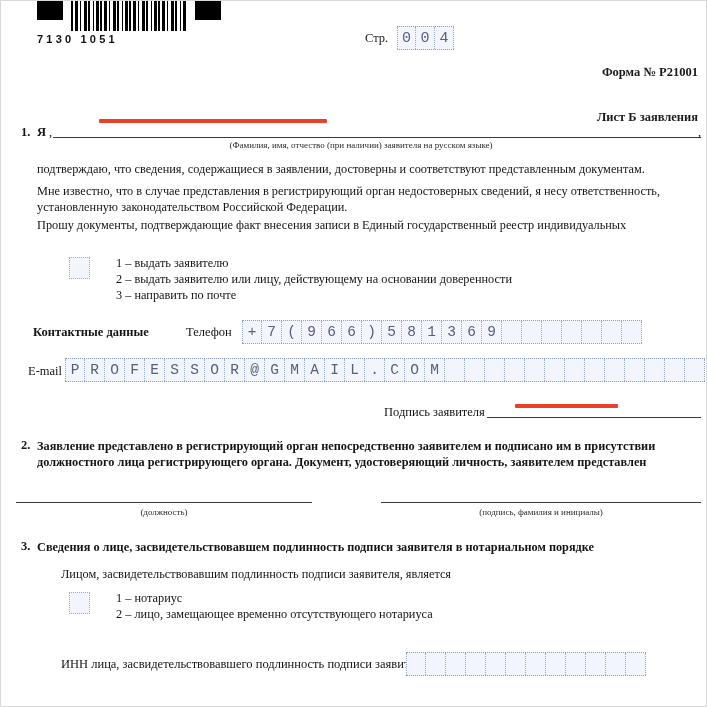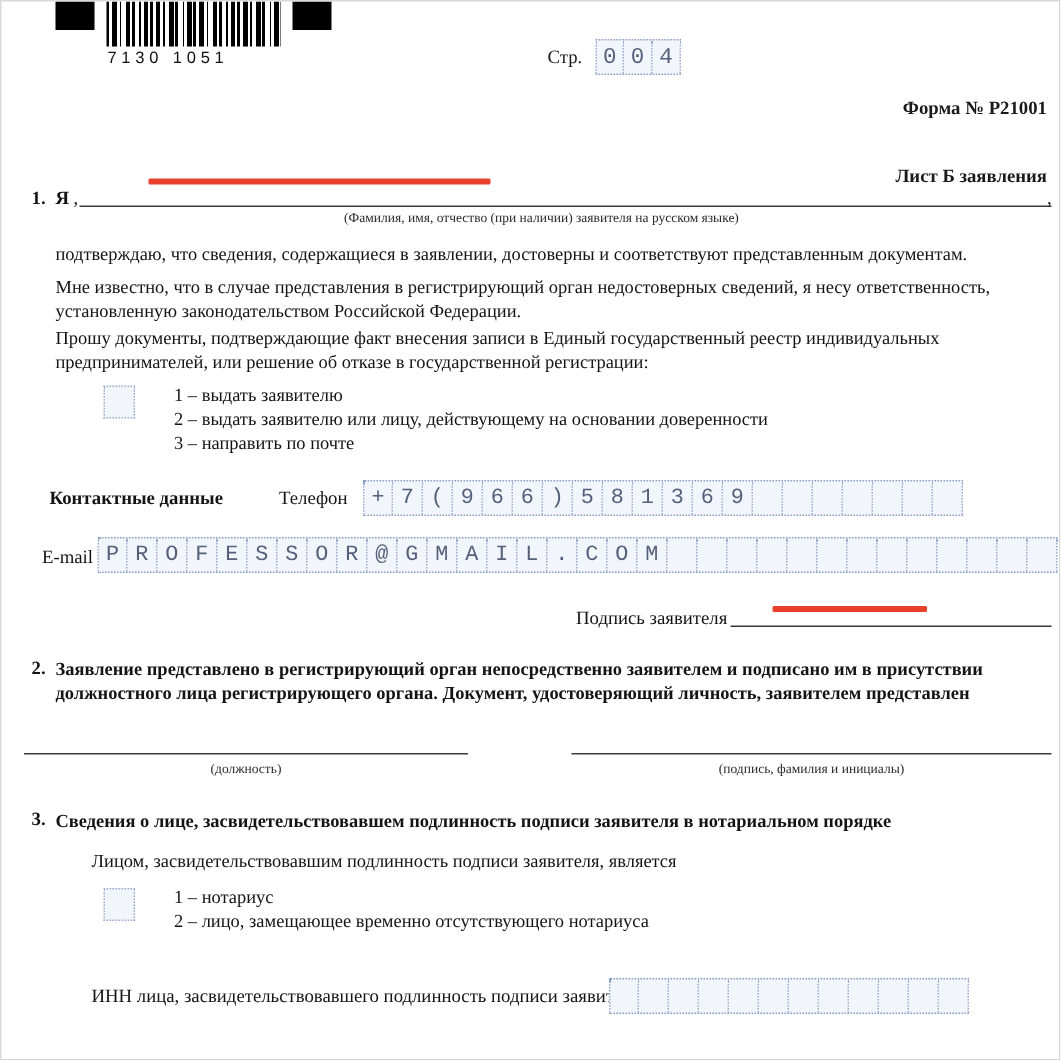--- a/index.html
+++ b/index.html
@@ -48,25 +48,25 @@
       #000 17px, #000 19px, #fff 19px, #fff 22px,
       #000 22px, #000 23px, #fff 23px, #fff 25px,
       #000 25px, #000 28px, #fff 28px, #fff 29px
     );
   }
   .barcode-number {
     position: absolute;
     left: 36px;
     top: 32px;
     width: 150px;
-    text-align: center;
     font-family: "Liberation Sans", sans-serif;
     font-size: 11px;
     letter-spacing: 3.2px;
     color: #111;
+    font-weight: bold;
   }
 
   
   .txt {
     position: absolute;
     font-size: 12.5px;
     line-height: 15px;
     color: #141414;
     white-space: nowrap;
   }
@@ -206,21 +206,20 @@
   <div class="txt" style="left:697px; top:124px;">,</div>
 
   <div class="tiny-caption" style="left:80px; top:139px; width:560px;">(Фамилия, имя, отчество (при наличии) заявителя на русском языке)</div>
 
   <div class="para" style="left:36px; top:160px; width:660px;">подтверждаю, что сведения, содержащиеся в заявлении, достоверны и соответствуют представленным документам.</div>
 
   <div class="para" style="left:36px; top:182px; width:670px;">Мне известно, что в случае представления в регистрирующий орган недостоверных сведений, я несу ответственность,</div>
   <div class="para" style="left:36px; top:198px; width:670px;">установленную законодательством Российской Федерации.</div>
 
   <div class="para" style="left:36px; top:216px; width:670px;">Прошу документы, подтверждающие факт внесения записи в Единый государственный реестр индивидуальных</div>
-  <div class="para" style="left:36px; top:232px; width:670px;">предпринимателей, или решение об отказе в государственной регистрации:</div>
 
   <div class="opt-box" style="left:68px; top:256px;"></div>
   <div class="opt-list" style="left:115px; top:254px;">1 – выдать заявителю</div>
   <div class="opt-list" style="left:115px; top:270px;">2 – выдать заявителю или лицу, действующему на основании доверенности</div>
   <div class="opt-list" style="left:115px; top:286px;text-align:center;">3 – направить по почте</div>
 
   <div class="txt bold" style="left:32px; top:324px;">Контактные данные</div>
   <div class="txt" style="left:185px; top:324px;">Телефон</div>
   <div class="strip" id="phone-strip" style="left:241px; top:319px;">
       <div class="cell">+</div>

